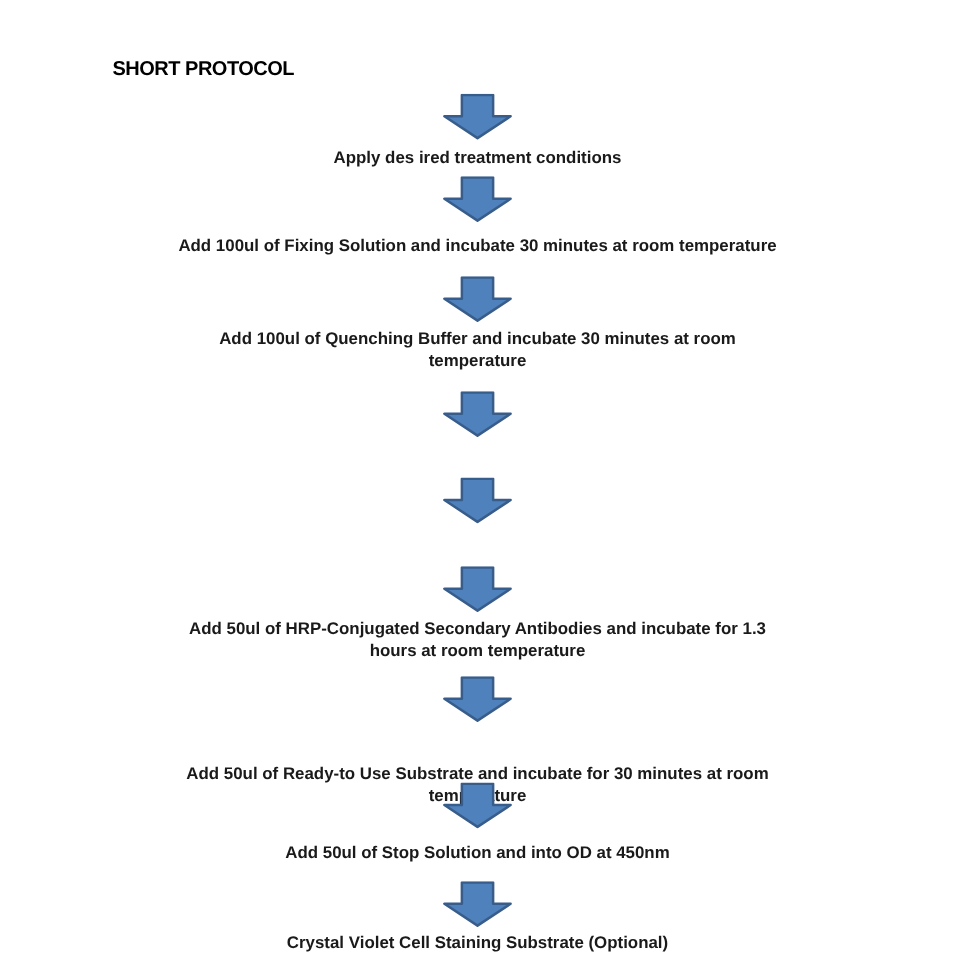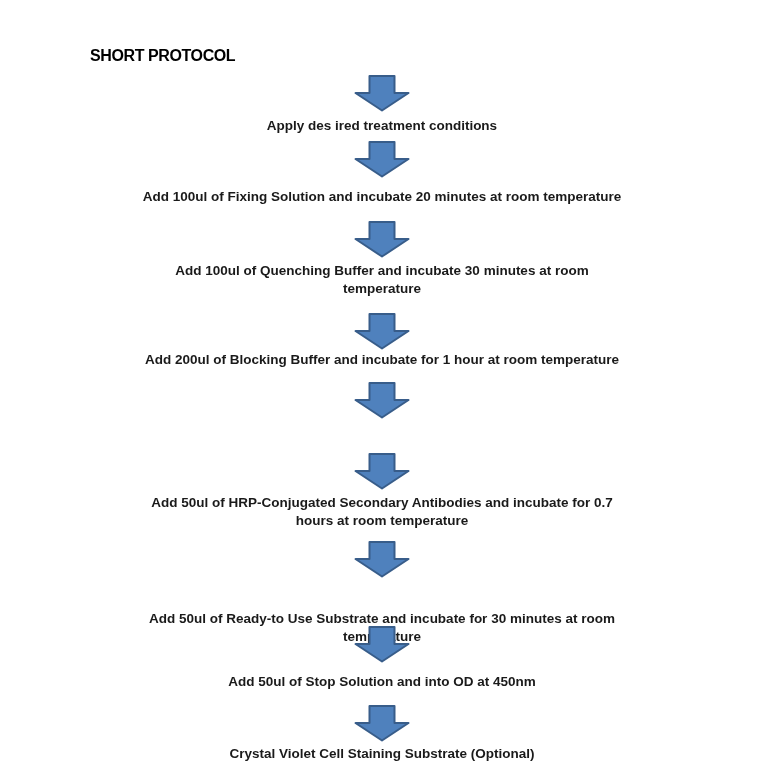--- a/index.html
+++ b/index.html
@@ -70,45 +70,44 @@
   <div class="arrow" style="top:75px"><svg width="56" height="37" viewBox="0 0 56 37">
         <polygon points="15.5,1 40.5,1 40.5,18 54.5,18 28,35.5 1.5,18 15.5,18"></polygon>
       </svg></div>
 
   <div class="step" style="top:117px">Apply des ired treatment conditions</div>
 
   <div class="arrow" style="top:141px"><svg width="56" height="37" viewBox="0 0 56 37">
         <polygon points="15.5,1 40.5,1 40.5,18 54.5,18 28,35.5 1.5,18 15.5,18"></polygon>
       </svg></div>
 
-  <div class="step" style="top:188px">Add 100ul of Fixing Solution and incubate 20 minutes at room temperature</div>
+  <div class="step" style="top:188px">Add 100ul of Fixing Solution and incubate 30 minutes at room temperature</div>
 
   <div class="arrow" style="top:221px"><svg width="56" height="37" viewBox="0 0 56 37">
         <polygon points="15.5,1 40.5,1 40.5,18 54.5,18 28,35.5 1.5,18 15.5,18"></polygon>
       </svg></div>
 
   <div class="step" style="top:262px">Add 100ul of Quenching Buffer and incubate 30 minutes at room
 temperature</div>
 
   <div class="arrow" style="top:313px"><svg width="56" height="37" viewBox="0 0 56 37">
         <polygon points="15.5,1 40.5,1 40.5,18 54.5,18 28,35.5 1.5,18 15.5,18"></polygon>
       </svg></div>
 
-  <div class="step" style="top:351px">Add 200ul of Blocking Buffer and incubate for 1 hour at room temperature</div>
 
   <div class="arrow" style="top:382px"><svg width="56" height="37" viewBox="0 0 56 37">
         <polygon points="15.5,1 40.5,1 40.5,18 54.5,18 28,35.5 1.5,18 15.5,18"></polygon>
       </svg></div>
 
 
   <div class="arrow" style="top:453px"><svg width="56" height="37" viewBox="0 0 56 37">
         <polygon points="15.5,1 40.5,1 40.5,18 54.5,18 28,35.5 1.5,18 15.5,18"></polygon>
       </svg></div>
 
-  <div class="step" style="top:494px">Add 50ul of HRP-Conjugated Secondary Antibodies and incubate for 0.7
+  <div class="step" style="top:494px">Add 50ul of HRP-Conjugated Secondary Antibodies and incubate for 1.3
 hours at room temperature</div>
 
   <div class="arrow" style="top:541px"><svg width="56" height="37" viewBox="0 0 56 37">
         <polygon points="15.5,1 40.5,1 40.5,18 54.5,18 28,35.5 1.5,18 15.5,18"></polygon>
       </svg></div>
 
   <div class="step" style="top:610px">Add 50ul of Ready-to Use Substrate and incubate for 30 minutes at room
 temperature</div>
 
   <div class="arrow" style="top:626px"><svg width="56" height="37" viewBox="0 0 56 37">

